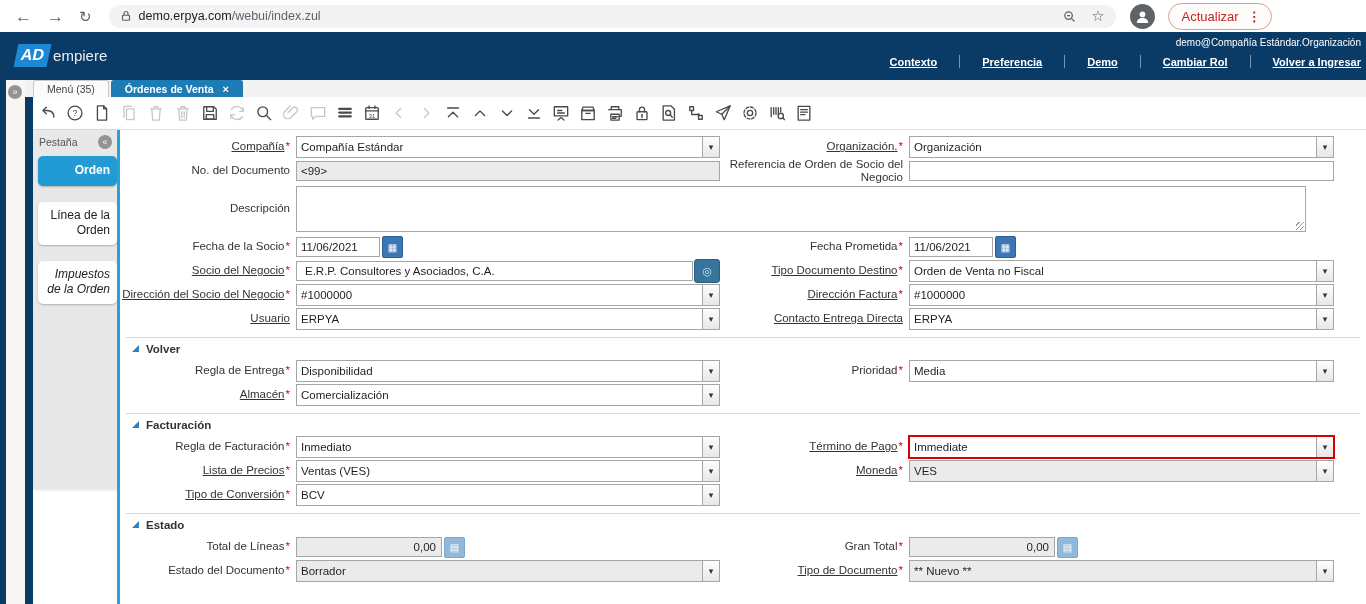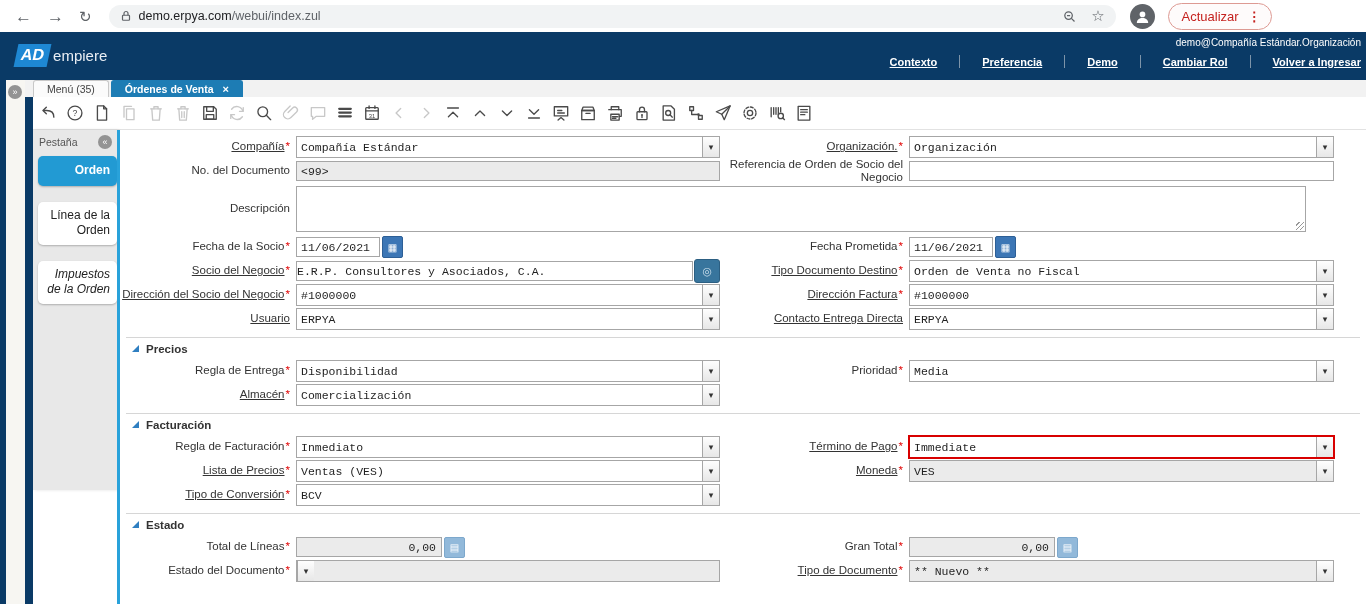--- a/index.html
+++ b/index.html
@@ -1,18 +1,18 @@
 <!DOCTYPE html>
 <html><head>
 <meta charset="utf-8">
 <style>
   html,body{margin:0;padding:0}
   body{width:1366px;height:604px;position:relative;overflow:hidden;background:#fff;
        font-family:"Liberation Sans",sans-serif;-webkit-font-smoothing:antialiased}
-  input,textarea,button{font-family:Liberation Mono, monospace;box-sizing:border-box}
+  input,textarea,button{font-family:Liberation Sans, sans-serif;box-sizing:border-box}
 
   
   .bbar{position:absolute;left:0;top:0;width:1366px;height:32px;background:#fff;display:flex;align-items:center;border-bottom:1px solid #eceff1}
   .bnav{font-size:17px;color:#5f6368;margin-left:15px;cursor:pointer;line-height:1}
   .bnav.re{font-size:15px}
   .omnibox{margin-left:17px;width:985px;height:23px;background:#f1f3f4;border-radius:12px;display:flex;align-items:center;padding:0 11px}
   .lockwrap{display:flex;align-items:center;margin-right:7px}
   .urltxt{font-size:12.5px;color:#202124}
   .urltxt .path{color:#5f6368}
   .omnispacer{flex:1}
@@ -76,21 +76,21 @@
   .combo{display:flex;height:20px;border:1px solid #a6a6a6;background:#fff;flex:1}
   .combo input{flex:1;border:0;outline:0;padding:0 4px;font-size:11.5px;background:transparent;color:#1f1f1f;min-width:0}
   .combo .dd{width:16px;border-left:1px solid #a6a6a6;background:linear-gradient(#fefefe,#e7e7e7);display:flex;align-items:center;justify-content:center;font-size:9px;color:#333;cursor:pointer}
   .combo.ro{background:#ebebeb}
   .combo.hl{outline:2px solid #d80000;outline-offset:-1px}
   .tinp{width:100%;height:20px;border:1px solid #a6a6a6;padding:0 4px;font-size:11.5px;color:#1f1f1f;background:#fff}
   .tinp.ro{background:#ebebeb}
   .dinp{width:84px;height:20px;border:1px solid #a6a6a6;padding:0 4px;font-size:11.5px;color:#1f1f1f}
   .dbtn{width:19px;height:20px;margin-left:2px;background:#3c76b5;border:1px solid #2d5f96;border-radius:2px;color:#fff;font-size:10px;display:flex;align-items:center;justify-content:center;cursor:pointer}
   .lkwrap{display:flex;width:100%;align-items:center}
-  .linp{flex:1;height:20px;border:1px solid #a6a6a6;padding:0 0;font-size:11.5px;color:#1f1f1f;min-width:0}
+  .linp{flex:1;height:20px;border:1px solid #a6a6a6;padding:0 8px;font-size:11.5px;color:#1f1f1f;min-width:0}
   .lbtn{width:24px;height:22px;margin-left:1px;background:#38759d;border:1px solid #2c5f82;border-radius:3px;color:#cfe2ee;font-size:11px;display:flex;align-items:center;justify-content:center;cursor:pointer}
   .ainp{width:146px;height:20px;border:1px solid #a6a6a6;background:#ebebeb;text-align:right;padding:0 5px;font-size:11.5px;color:#1f1f1f}
   .cbtn{width:19px;height:19px;margin-left:2px;background:#92b9da;border:1px solid #7da8cc;border-radius:2px;color:#fff;font-size:10px;display:flex;align-items:center;justify-content:center;cursor:pointer}
   .tawrap{position:relative;flex:1;margin-right:30px;height:46px}
   .tawrap textarea{width:100%;height:46px;border:1px solid #a6a6a6;resize:none;font-size:11.5px;padding:2px 4px;outline:0}
   .tacorner{position:absolute;right:2px;bottom:2px;width:8px;height:8px;
             background:repeating-linear-gradient(135deg,transparent 0 2px,#999 2px 3px)}
   .sechdr{display:flex;align-items:center;border-top:1px solid #d6d6d6;margin:6px 6px 0 6px;padding:5px 0 4px 2px}
   .tri{width:0;height:0;border-bottom:7px solid #2f7fc1;border-left:7px solid transparent;margin:0 7px 2px 4px;cursor:pointer}
   .sechdr b{font-size:11.5px;color:#333}
@@ -557,21 +557,21 @@
               <span class="dd">
                 <span class="ddi">▾</span>
               </span>
             </div>
           </div>
         </div>
       </div>
     </div>
     <div class="sechdr">
       <span class="tri"></span>
-      <b>Precios</b>
+      <b>Volver</b>
     </div>
     <div class="frow">
       <div class="half l">
         <div class="fcell">
           <div class="flabel">
             <span class="lbl">Regla de Entrega</span>
             <span class="req">*</span>
           </div>
           <div class="fctl">
             <div class="combo">
@@ -746,20 +746,21 @@
     </div>
     <div class="frow">
       <div class="half l">
         <div class="fcell">
           <div class="flabel">
             <span class="lbl">Estado del Documento</span>
             <span class="req">*</span>
           </div>
           <div class="fctl">
             <div class="combo ro">
+              <input readonly="" value="Borrador" style="">
               <span class="dd">
                 <span class="ddi">▾</span>
               </span>
             </div>
           </div>
         </div>
       </div>
       <div class="half r">
         <div class="fcell">
           <div class="flabel">

